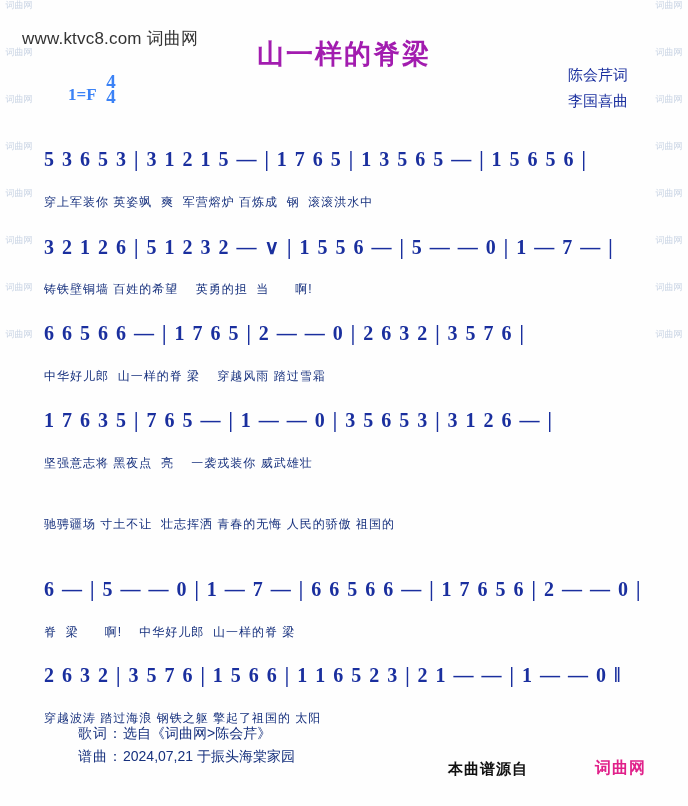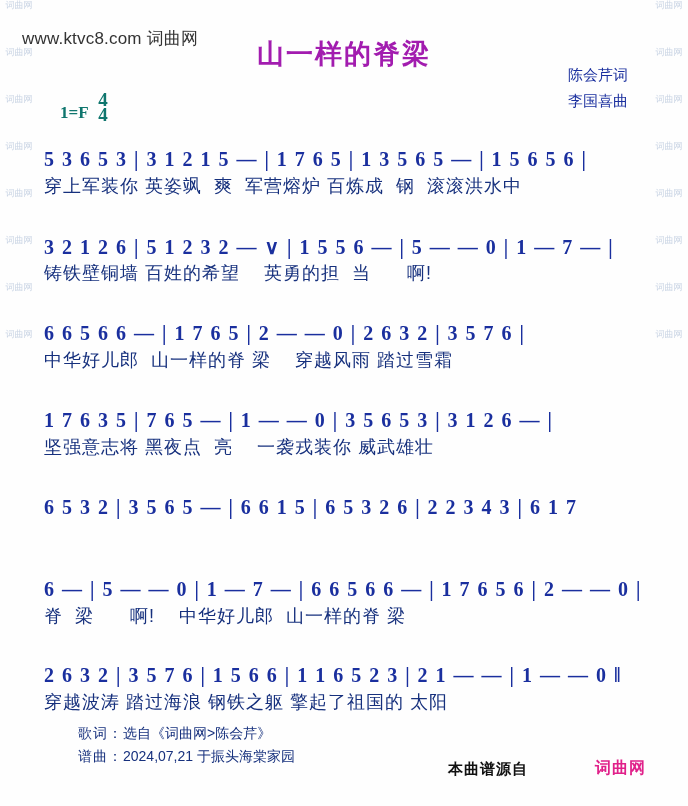--- a/index.html
+++ b/index.html
@@ -56,27 +56,26 @@
     top: 36px;
     width: 688px;
     text-align: center;
     font-size: 27px;
     color: #a21caf;
     font-weight: bold;
     letter-spacing: 2px;
   }
   .key-sig {
     position: absolute;
-    left: 60px;
+    left: 68px;
     top: 74px;
     font-family: "Liberation Serif", serif;
-    color: #0f766e;
+    color: #3b82f6;
     font-weight: bold;
     font-size: 17px;
-    margin-top: 18px;
   }
   .key-sig .frac {
     display: inline-block;
     vertical-align: -3px;
     text-align: center;
     line-height: 15px;
     margin-left: 6px;
     font-size: 19px;
   }
   .key-sig .frac .num { display: block; }
@@ -99,25 +98,25 @@
     font-family: "Liberation Serif", serif;
     font-size: 20px;
     color: #1a2f9e;
     font-weight: bold;
     letter-spacing: 1.5px;
     white-space: pre;
     height: 26px;
   }
   .lyrics {
     font-family: "Liberation Sans", sans-serif;
-    font-size: 18px;
+    font-size: 12px;
     color: #16307d;
     letter-spacing: 1px;
     white-space: pre;
-    margin-top: 0;
+    margin-top: 20px;
   }
   .footer-block {
     position: absolute;
     left: 78px;
     top: 722px;
     font-family: "Liberation Sans", sans-serif;
     font-size: 14px;
     color: #16307d;
     line-height: 23px;
   }
@@ -201,21 +200,21 @@
     <div class="notes">6 6 5 6 6 — | 1 7 6 5 | 2 — — 0 | 2 6 3 2 | 3 5 7 6 |</div>
     <div class="lyrics">中华好儿郎  山一样的脊 梁    穿越风雨 踏过雪霜</div>
   </div>
 
   <div class="system" style="top:409px">
     <div class="notes">1 7 6 3 5 | 7 6 5 — | 1 — — 0 | 3 5 6 5 3 | 3 1 2 6 — |</div>
     <div class="lyrics">坚强意志将 黑夜点  亮    一袭戎装你 威武雄壮</div>
   </div>
 
   <div class="system" style="top:496px">
-    <div class="notes">6 5 3 2 | 3 5 6 5 — | 6 6 1 5 | 6 5 3 2 6 | 2 2 3 4 3 | 6 1 7</div>
+    <div class="lyrics">驰骋疆场 寸土不让  壮志挥洒 青春的无悔 人民的骄傲 祖国的</div>
   </div>
 
   <div class="system" style="top:578px">
     <div class="notes">6 — | 5 — — 0 | 1 — 7 — | 6 6 5 6 6 — | 1 7 6 5 6 | 2 — — 0 |</div>
     <div class="lyrics">脊  梁      啊!    中华好儿郎  山一样的脊 梁</div>
   </div>
 
   <div class="system" style="top:664px">
     <div class="notes">2 6 3 2 | 3 5 7 6 | 1 5 6 6 | 1 1 6 5 2 3 | 2 1 — — | 1 — — 0 ‖</div>
     <div class="lyrics">穿越波涛 踏过海浪 钢铁之躯 擎起了祖国的 太阳</div>

